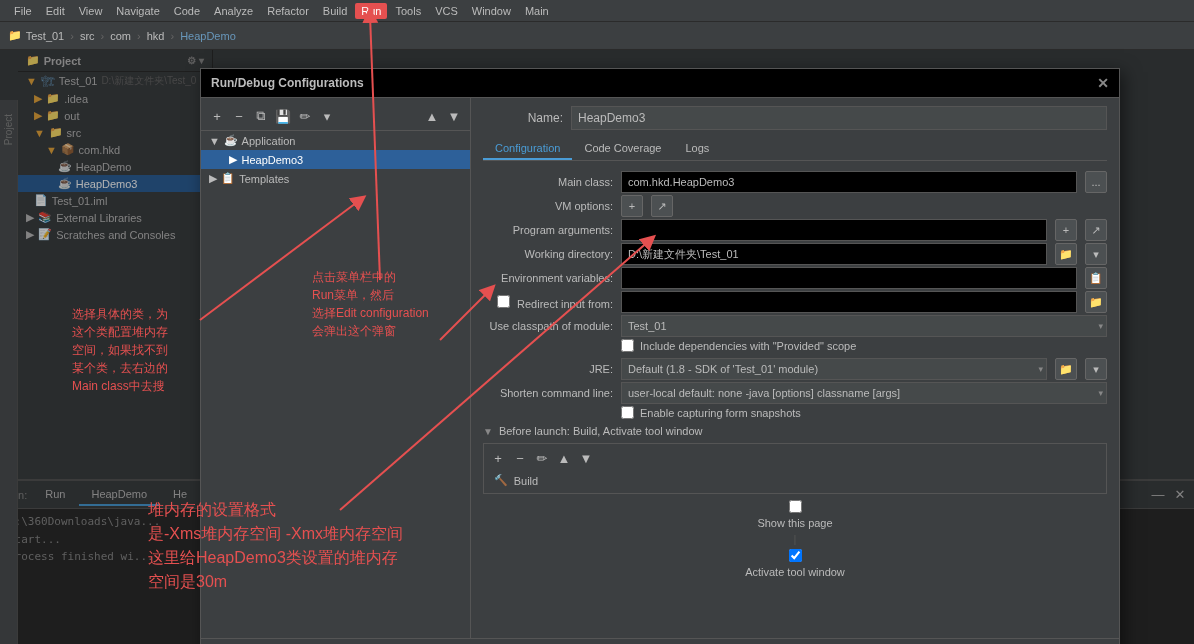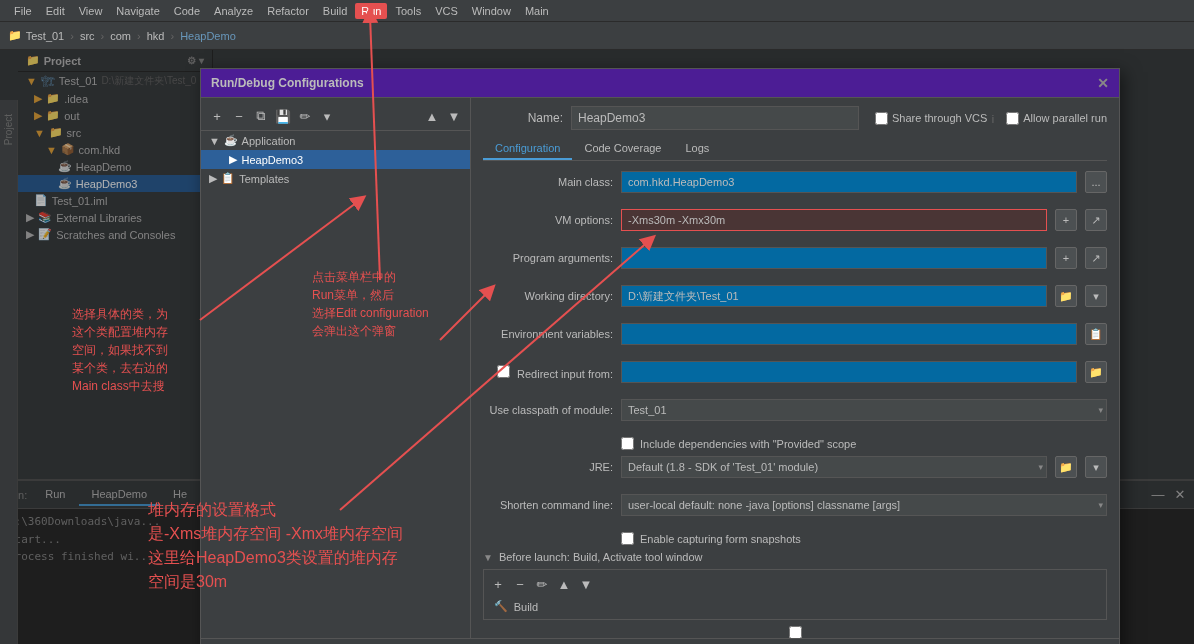--- a/index.html
+++ b/index.html
@@ -105,21 +105,21 @@
       position: absolute;
       top: 18px;
       left: 200px;
       width: 920px;
       background: #3c3f41;
       border: 1px solid #555;
       box-shadow: 4px 4px 16px rgba(0,0,0,0.5);
       z-index: 20;
     }
     .dialog-titlebar {
-      background: #4c1d95;
+      background: #000000;
       padding: 6px 10px;
       font-size: 12px;
       font-weight: bold;
       color: #bbbbbb;
       display: flex;
       align-items: center;
       justify-content: space-between;
       border-bottom: 1px solid #555;
     }
     .dialog-close {
@@ -235,32 +235,32 @@
     .tab.active {
       border-bottom: 2px solid #4a9cd6;
       color: #4a9cd6;
     }
 
     
     .form-row {
       display: flex;
       align-items: center;
       gap: 8px;
-      margin-bottom: 16px;
+      margin-bottom: 2px;
     }
     .form-label {
       font-size: 11px;
       color: #bbbbbb;
       width: 130px;
       text-align: right;
       flex-shrink: 0;
     }
     .form-input {
       flex: 1;
-      background: #0369a1;
+      background: #000000;
       border: 1px solid #555;
       color: #bbbbbb;
       padding: 2px 6px;
       font-size: 11px;
       height: 22px;
       outline: none;
     }
     .form-btn {
       width: 22px; height: 22px;
       background: #4c5052;
@@ -568,48 +568,36 @@
           <span style="color:#888;">📋</span>
           <span>Templates</span>
         </div>
       </div>
 
       <div class="dialog-right">
 
         <div class="name-row">
           <span class="name-label">Name:</span>
           <input class="name-input" type="text" value="HeapDemo3" style="">
-          <div class="checkboxes-row" style="margin-left:8px;margin-bottom:0;">
-            <div class="checkbox-item">
-              <input type="checkbox" style="">
-              <label>Share through VCS</label>
-              <span style="color:#666;cursor:pointer;">ℹ</span>
-            </div>
-            <div class="checkbox-item">
-              <input type="checkbox" style="">
-              <label>Allow parallel run</label>
-            </div>
-          </div>
         </div>
 
         <div class="tabs-row">
           <div class="tab active">Configuration</div>
           <div class="tab">Code Coverage</div>
           <div class="tab">Logs</div>
         </div>
 
         <div class="form-row">
           <span class="form-label">Main class:</span>
           <input class="form-input" type="text" value="com.hkd.HeapDemo3" style="flex: 1 1 0%;">
           <button class="form-btn">...</button>
         </div>
 
         <div class="form-row">
           <span class="form-label">VM options:</span>
-          <input class="form-input vm-input-highlight" type="text" value="-Xms30m -Xmx30m" style="flex: 1 1 0%; background: rgb(74, 53, 53); border-color: rgb(229, 80, 80);">
           <button class="form-btn">+</button>
           <button class="form-btn">↗</button>
         </div>
 
         <div class="form-row">
           <span class="form-label">Program arguments:</span>
           <input class="form-input" type="text" style="flex: 1 1 0%;">
           <button class="form-btn">+</button>
           <button class="form-btn">↗</button>
         </div>

